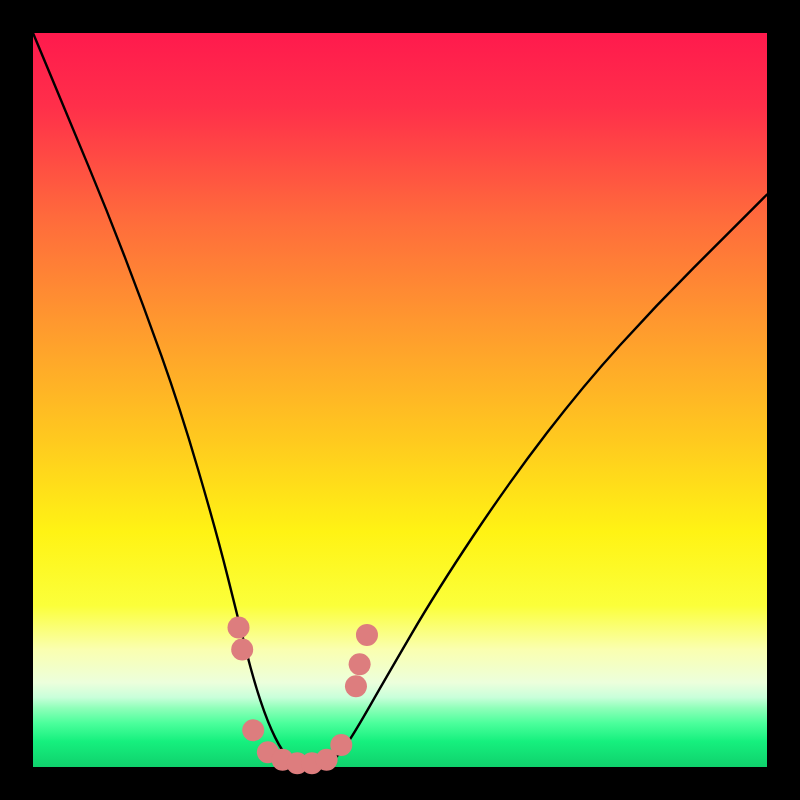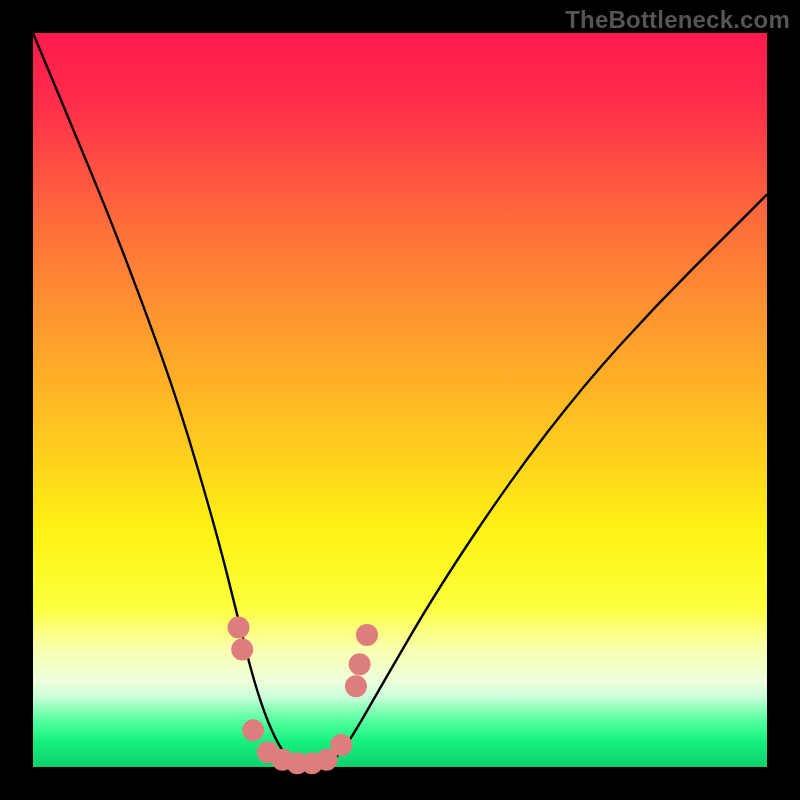--- a/index.html
+++ b/index.html
@@ -29,21 +29,20 @@
   }
   svg {
     position: absolute;
     left: 0; top: 0;
   }
 </style>
 </head>
 <body>
 
 <div class="frame">
-  <div class="attribution">TheBottleneck.com</div>
 
   <svg id="chart-svg" width="800" height="800" viewBox="0 0 800 800">
     <defs>
       <linearGradient id="bg-grad" x1="0" y1="0" x2="0" y2="1">
           <stop offset="0.00%" stop-color="#ff1a4d"></stop>
           <stop offset="10.00%" stop-color="#ff2f4a"></stop>
           <stop offset="25.00%" stop-color="#ff6a3c"></stop>
           <stop offset="40.00%" stop-color="#ff9a2e"></stop>
           <stop offset="55.00%" stop-color="#ffc81f"></stop>
           <stop offset="68.00%" stop-color="#fff314"></stop>

